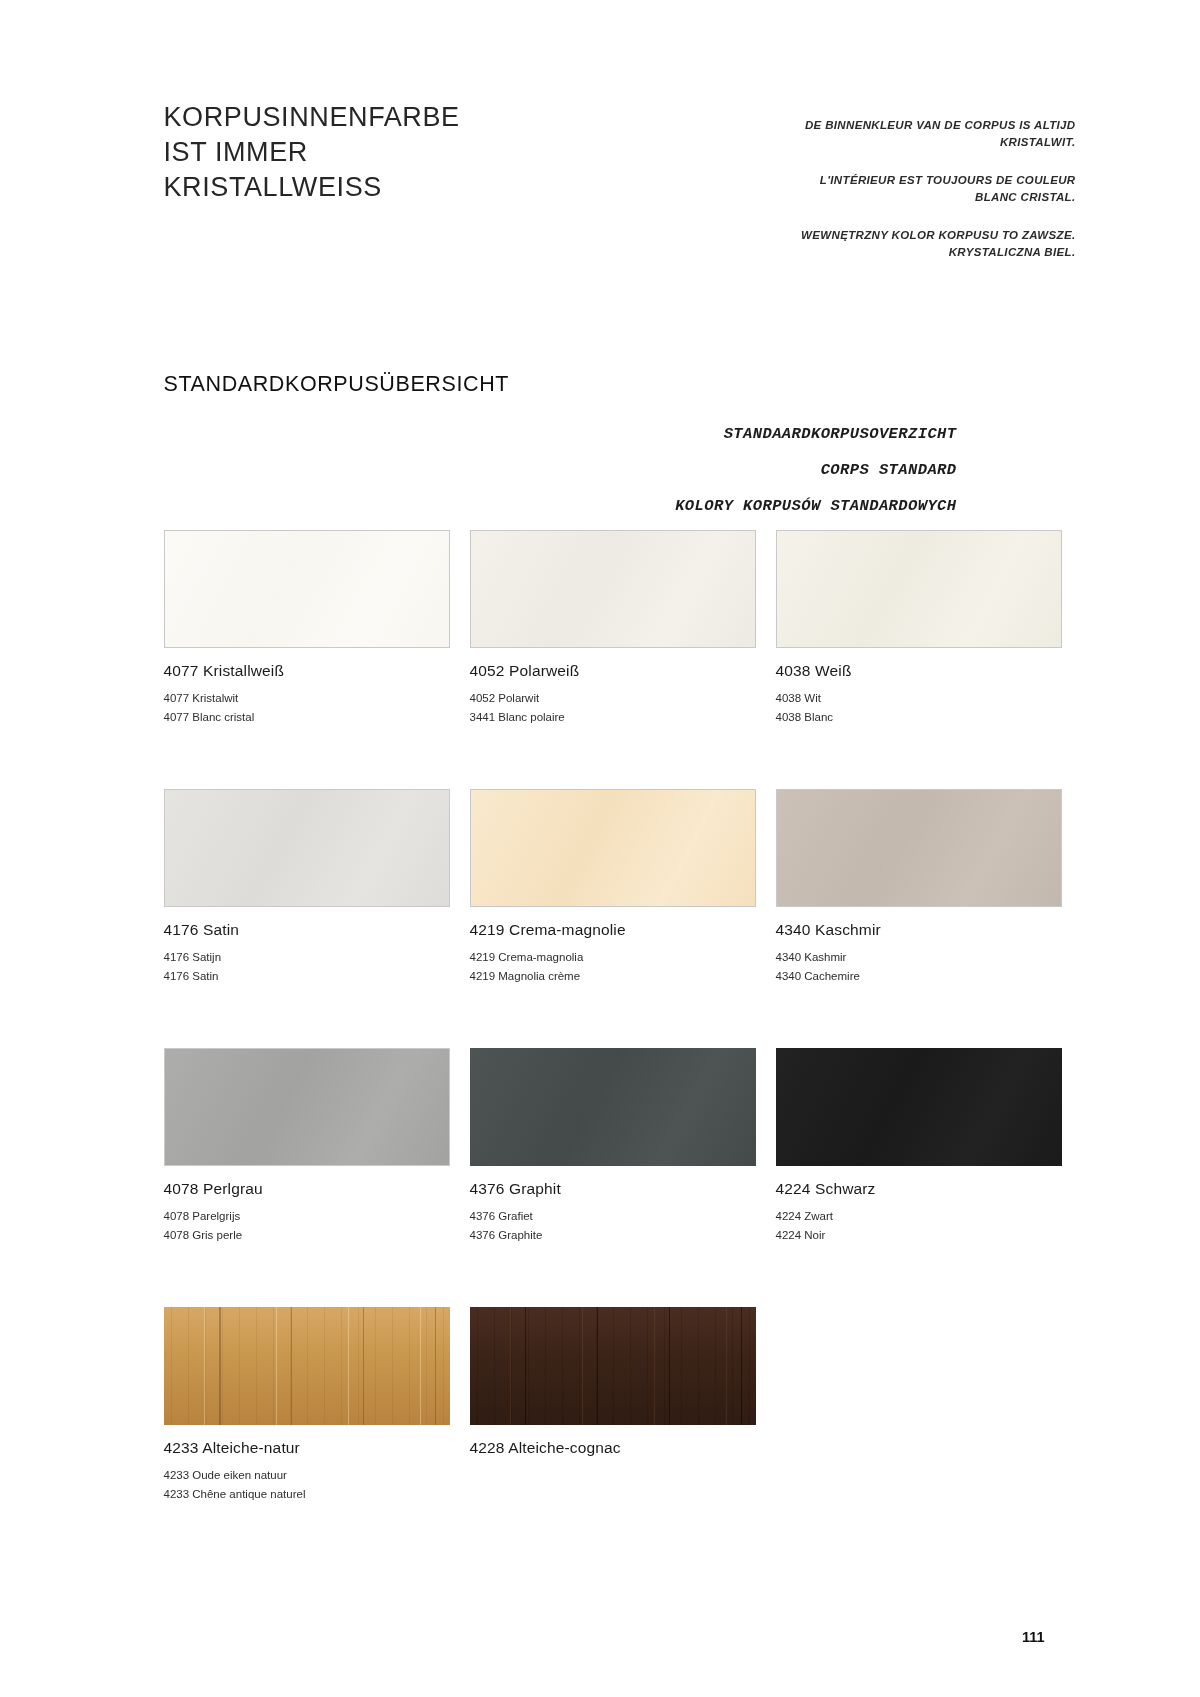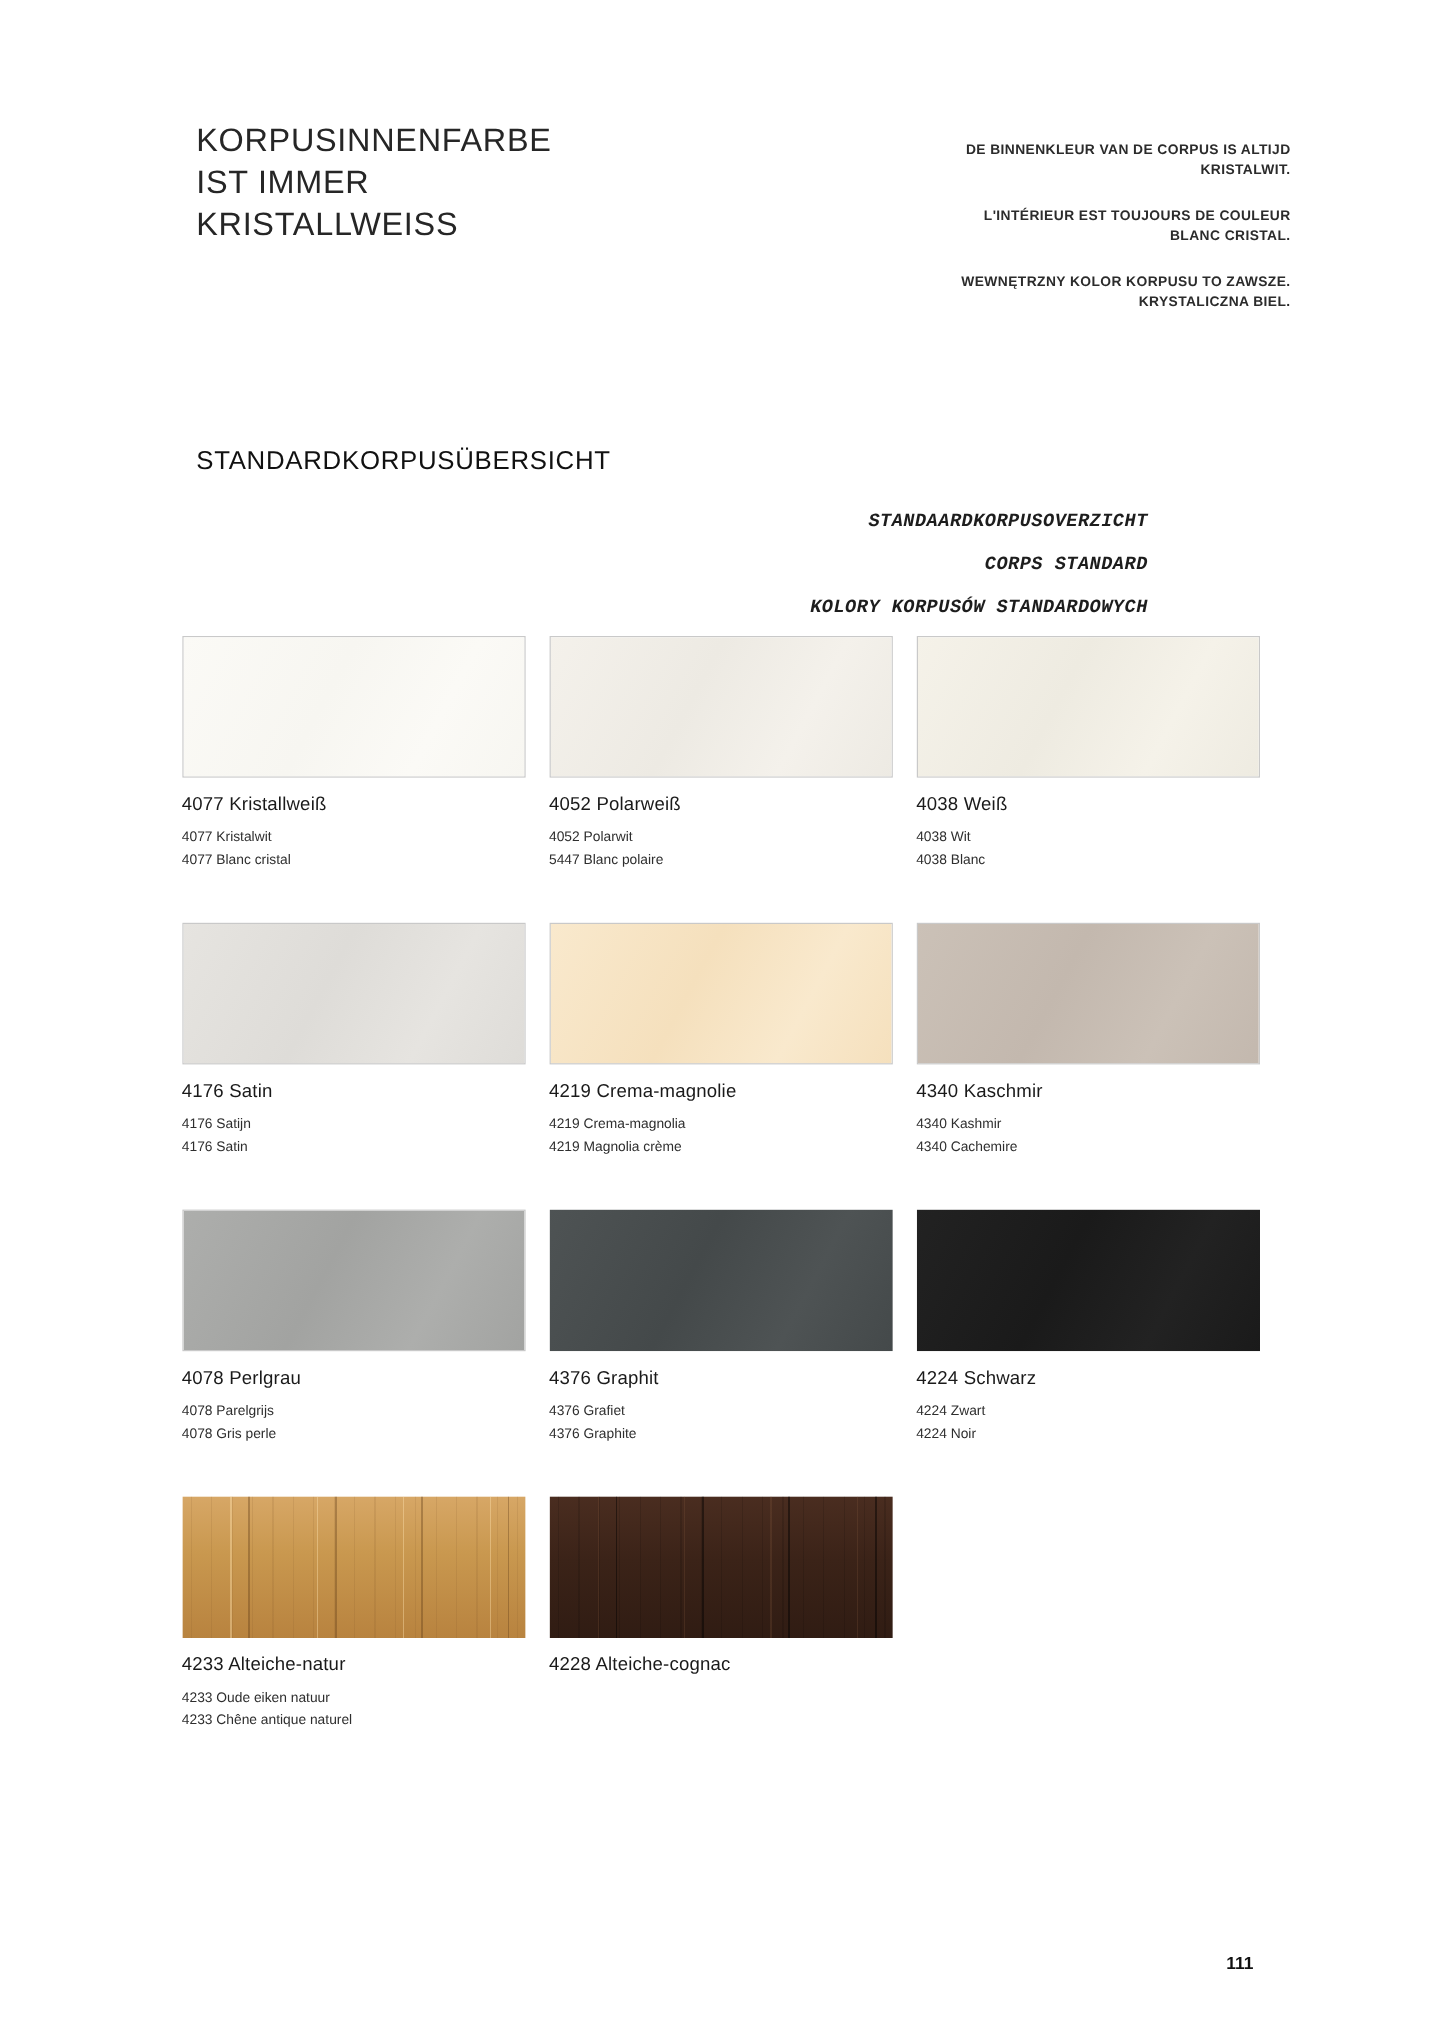--- a/index.html
+++ b/index.html
@@ -42,20 +42,21 @@
   }
   .intro-translations {
     text-align: right;
     padding-top: 17px;
     width: 300px;
   }
   .intro-translations p {
     margin: 0 0 22px 0;
     font-size: 11.5px;
     line-height: 16.5px;
+    font-style: italic;
     font-weight: 600;
     letter-spacing: 0.35px;
     color: #2b2b2b;
   }
   .intro-translations p:last-child { margin-bottom: 0; }
 
   
   .section-title {
     position: absolute;
     left: 104px;
@@ -81,27 +82,28 @@
     font-style: italic;
     font-weight: 700;
     letter-spacing: 0.4px;
     color: #1d1d1d;
   }
   .section-subtitles p:last-child { margin-bottom: 12px; }
 
   
   .grid {
     position: absolute;
-    left: 92px;
+    left: 104px;
     top: 530px;
     width: 912px;
     display: grid;
     grid-template-columns: repeat(3, 286px);
     column-gap: 20px;
     row-gap: 0;
+    gap: 20px;
   }
   .swatch-cell {
     width: 286px;
     margin-bottom: 42px;
   }
   .swatch-chip {
     width: 286px;
     height: 118px;
     box-sizing: border-box;
     border: 1px solid #c9c9c9;
@@ -181,21 +183,21 @@
           <span>4077 Blanc cristal</span>
         </div>
       </div>
       <div class="swatch-cell">
         <div class="swatch-chip">
           <div class="sheen" style="background: linear-gradient(118deg, rgb(244, 241, 235) 0%, rgb(237, 234, 227) 42%, rgb(244, 241, 235) 72%, rgb(237, 234, 227) 100%);"></div>
         </div>
         <div class="swatch-title">4052 Polarweiß</div>
         <div class="swatch-sub">
           <span>4052 Polarwit</span>
-          <span>5447 Blanc polaire</span>
+          <span>3441 Blanc polaire</span>
         </div>
       </div>
       <div class="swatch-cell">
         <div class="swatch-chip">
           <div class="sheen" style="background: linear-gradient(118deg, rgb(245, 242, 233) 0%, rgb(238, 235, 225) 42%, rgb(245, 242, 233) 72%, rgb(238, 235, 225) 100%);"></div>
         </div>
         <div class="swatch-title">4038 Weiß</div>
         <div class="swatch-sub">
           <span>4038 Wit</span>
           <span>4038 Blanc</span>

